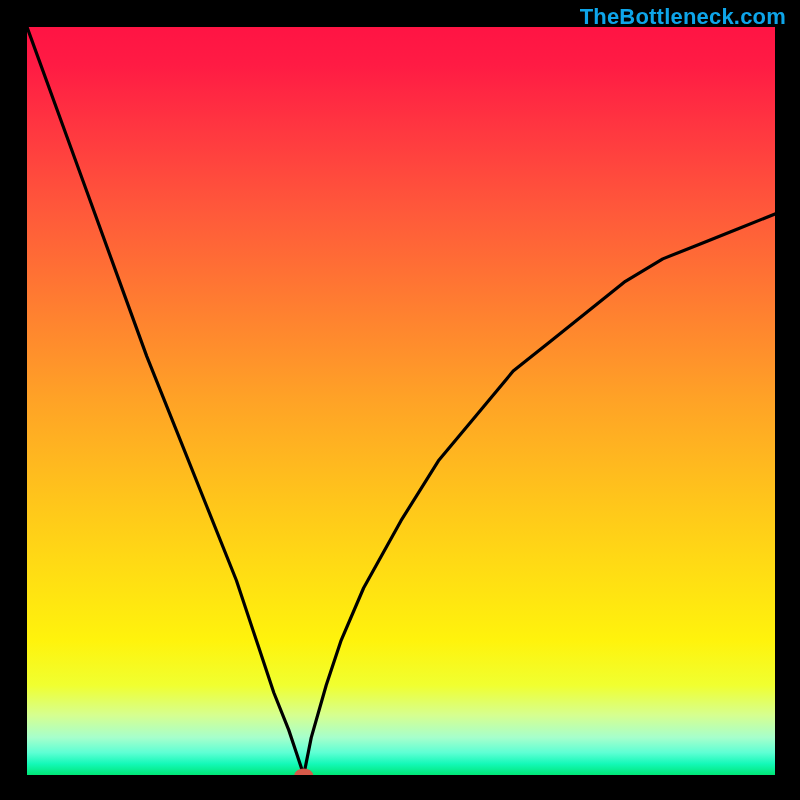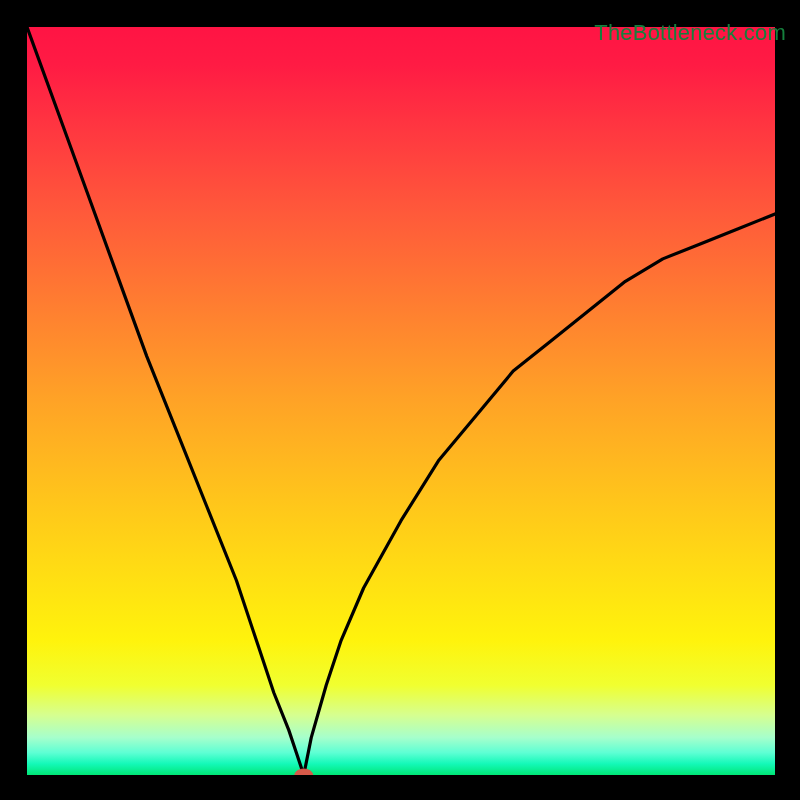--- a/index.html
+++ b/index.html
@@ -12,25 +12,25 @@
     overflow: hidden;
   }
   .frame {
     position: relative;
     width: 800px;
     height: 800px;
     background: #000;
   }
   .watermark {
     position: absolute;
-    top: 20px;
+    top: 4px;
     right: 14px;
-    color: #15803d;
+    color: #0ea5e9;
     font-size: 22px;
-    font-weight: 400;
+    font-weight: 700;
     letter-spacing: 0.2px;
     z-index: 10;
   }
   .plot {
     position: absolute;
     top: 27px;
     left: 27px;
     width: 748px;
     height: 748px;
     overflow: hidden;

